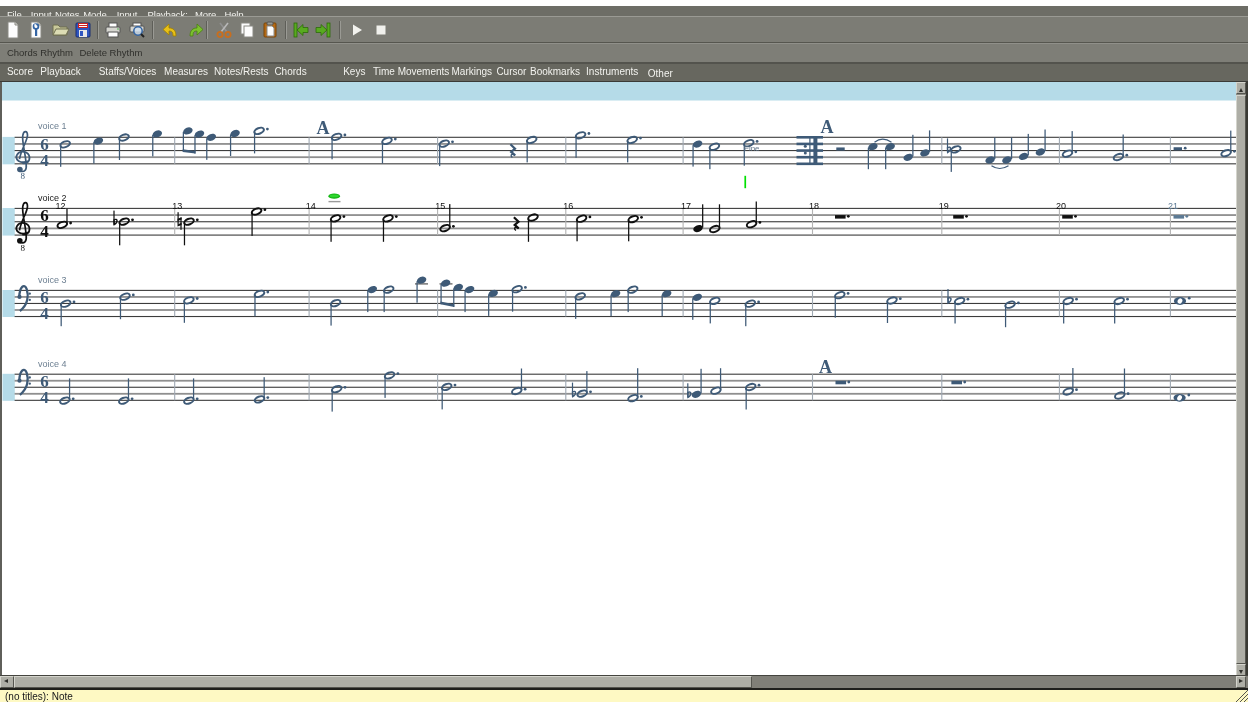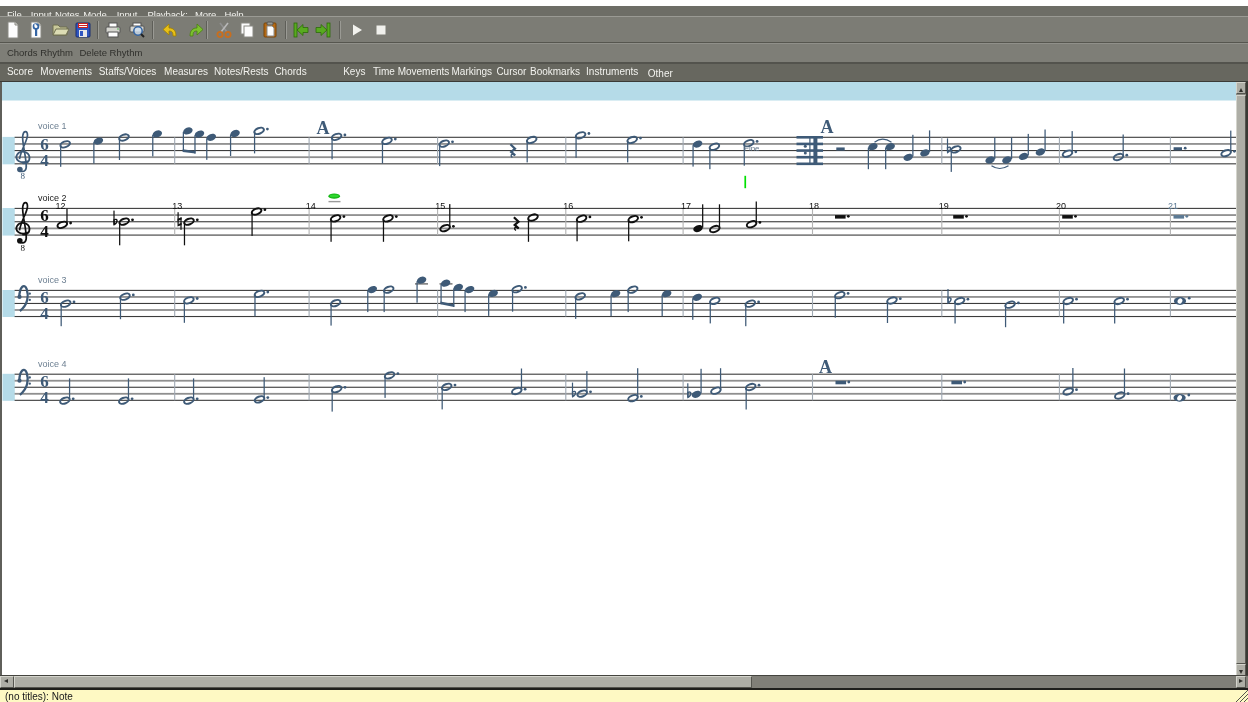--- a/index.html
+++ b/index.html
@@ -94,21 +94,21 @@
   </div>
 <div class="abs" style="left:0;top:41.5px;width:1248px;height:1px;background:#56564f"></div>
 <div class="abs" style="left:0;top:42.5px;width:1248px;height:1px;background:#90908a"></div>
 <div class="abs" style="left:0;top:43.5px;width:1248px;height:18px;background:#7e7e77;color:#30302c;font-size:9.5px">
 <span style="position:absolute;left:6.9px;top:3px">Chords Rhythm</span>
 <span style="position:absolute;left:79.5px;top:3px">Delete Rhythm</span>
   </div>
 <div class="abs" style="left:0;top:61.5px;width:1248px;height:2px;background:#53534d"></div>
 <div class="abs" style="left:0;top:63.5px;width:1248px;height:17.5px;background:#67675f;color:#f2f2ee;font-size:10px">
     <span style="position:absolute;left:6.9px;top:2.5px">Score</span>
-    <span style="position:absolute;left:40.3px;top:2.5px">Movements</span>
+    <span style="position:absolute;left:40.3px;top:2.5px">Playback</span>
     <span style="position:absolute;left:98.7px;top:2.5px">Staffs/Voices</span>
     <span style="position:absolute;left:164.1px;top:2.5px">Measures</span>
     <span style="position:absolute;left:214.1px;top:2.5px">Notes/Rests</span>
     <span style="position:absolute;left:274.4px;top:2.5px">Chords</span>
     <span style="position:absolute;left:314.1px;top:20px">Clefs</span>
     <span style="position:absolute;left:343.2px;top:2.5px">Keys</span>
     <span style="position:absolute;left:373.0px;top:2.5px">Time Movements</span>
     <span style="position:absolute;left:451.5px;top:2.5px">Markings</span>
     <span style="position:absolute;left:496.4px;top:2.5px">Cursor</span>
     <span style="position:absolute;left:530.0px;top:2.5px">Bookmarks</span>

